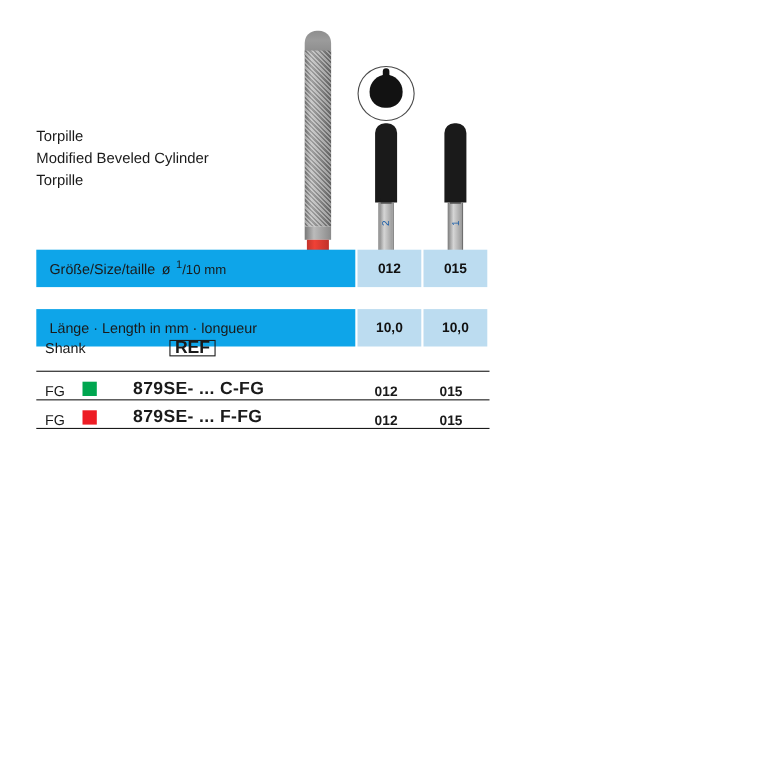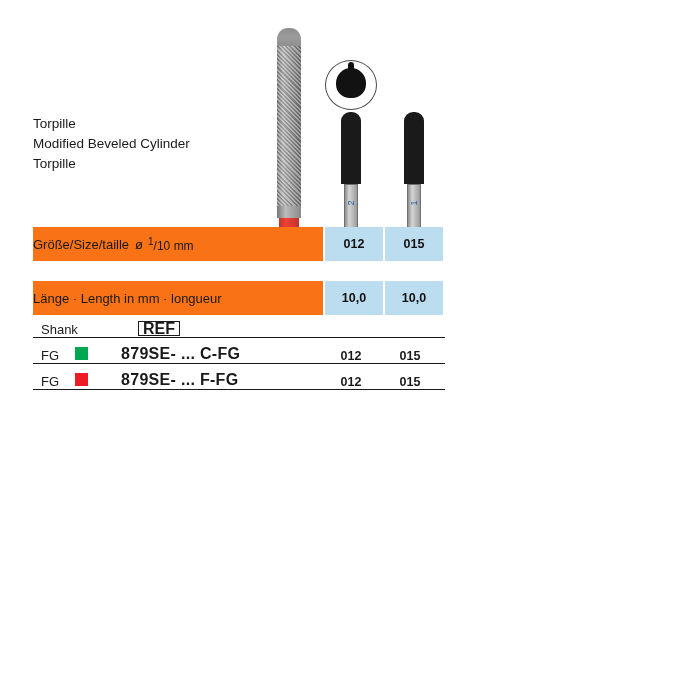--- a/index.html
+++ b/index.html
@@ -221,24 +221,24 @@
     width: 412px;
   }
   .meas-row {
     display: flex;
     align-items: stretch;
     height: 34px;
   }
   .meas-row + .meas-row { margin-top: 20px; }
   .meas-label {
     flex: 0 0 290px;
-    background: #f97316;
+    background: #0ea5e9;
     display: flex;
     align-items: center;
-    padding-left: 0;
+    padding-left: 12px;
     box-sizing: border-box;
     font-size: 13px;
   }
   .meas-cell {
     flex: 0 0 58px;
     background: #bcdcf0;
     margin-left: 2px;
     display: flex;
     align-items: center;
     justify-content: center;
@@ -264,23 +264,24 @@
   
   .shank {
     position: absolute;
     left: 33px;
     top: 309px;
     width: 412px;
     font-size: 13px;
   }
   .shank .hrow {
     display: flex;
-    align-items: flex-end;
+    align-items: flex-start;
     height: 28px;
     border-bottom: 1.5px solid #1a1a1a;
+    gap: 16px;
   }
   .shank .hrow .h-shank {
     width: 105px;
     padding-left: 8px;
     box-sizing: border-box;
   }
   .ref-box {
     border: 1.5px solid #1a1a1a;
     font-size: 16px;
     font-weight: bold;

